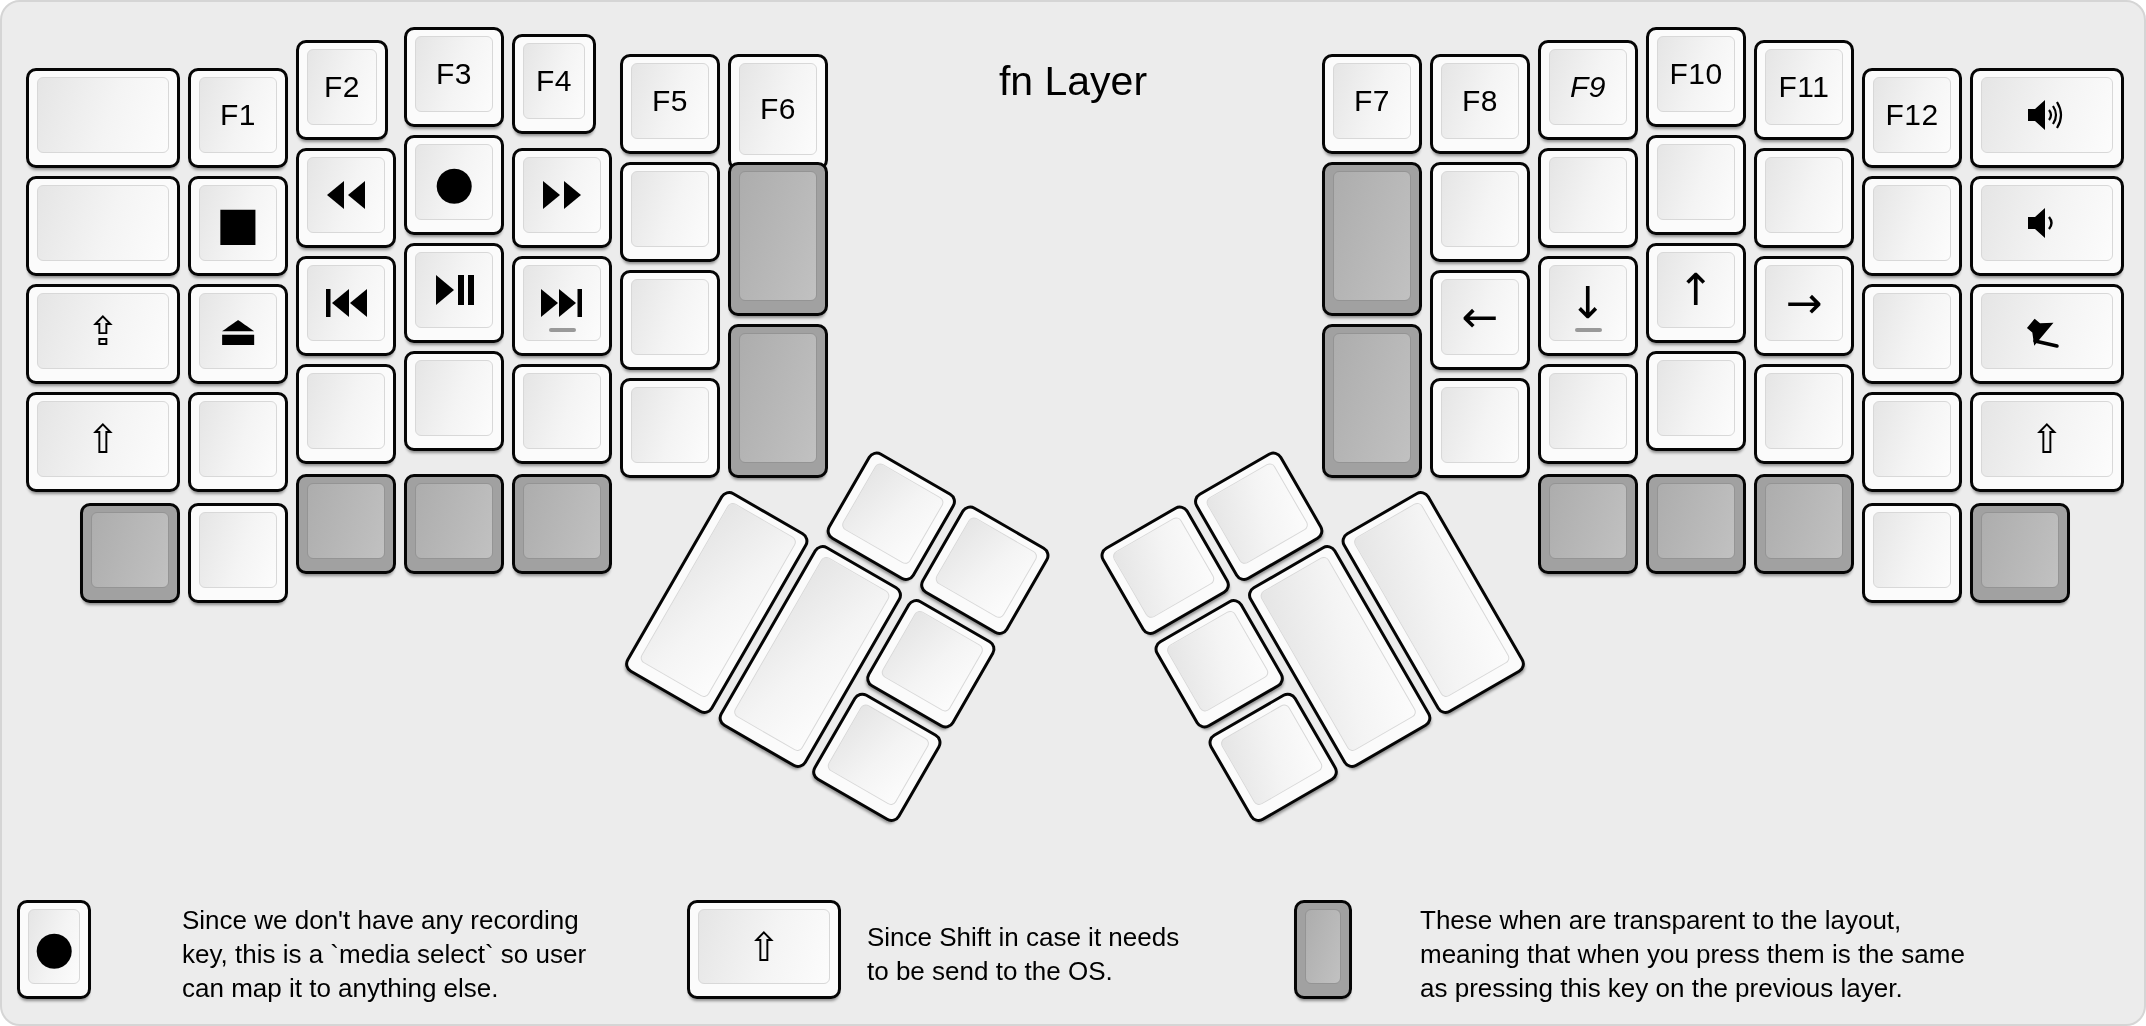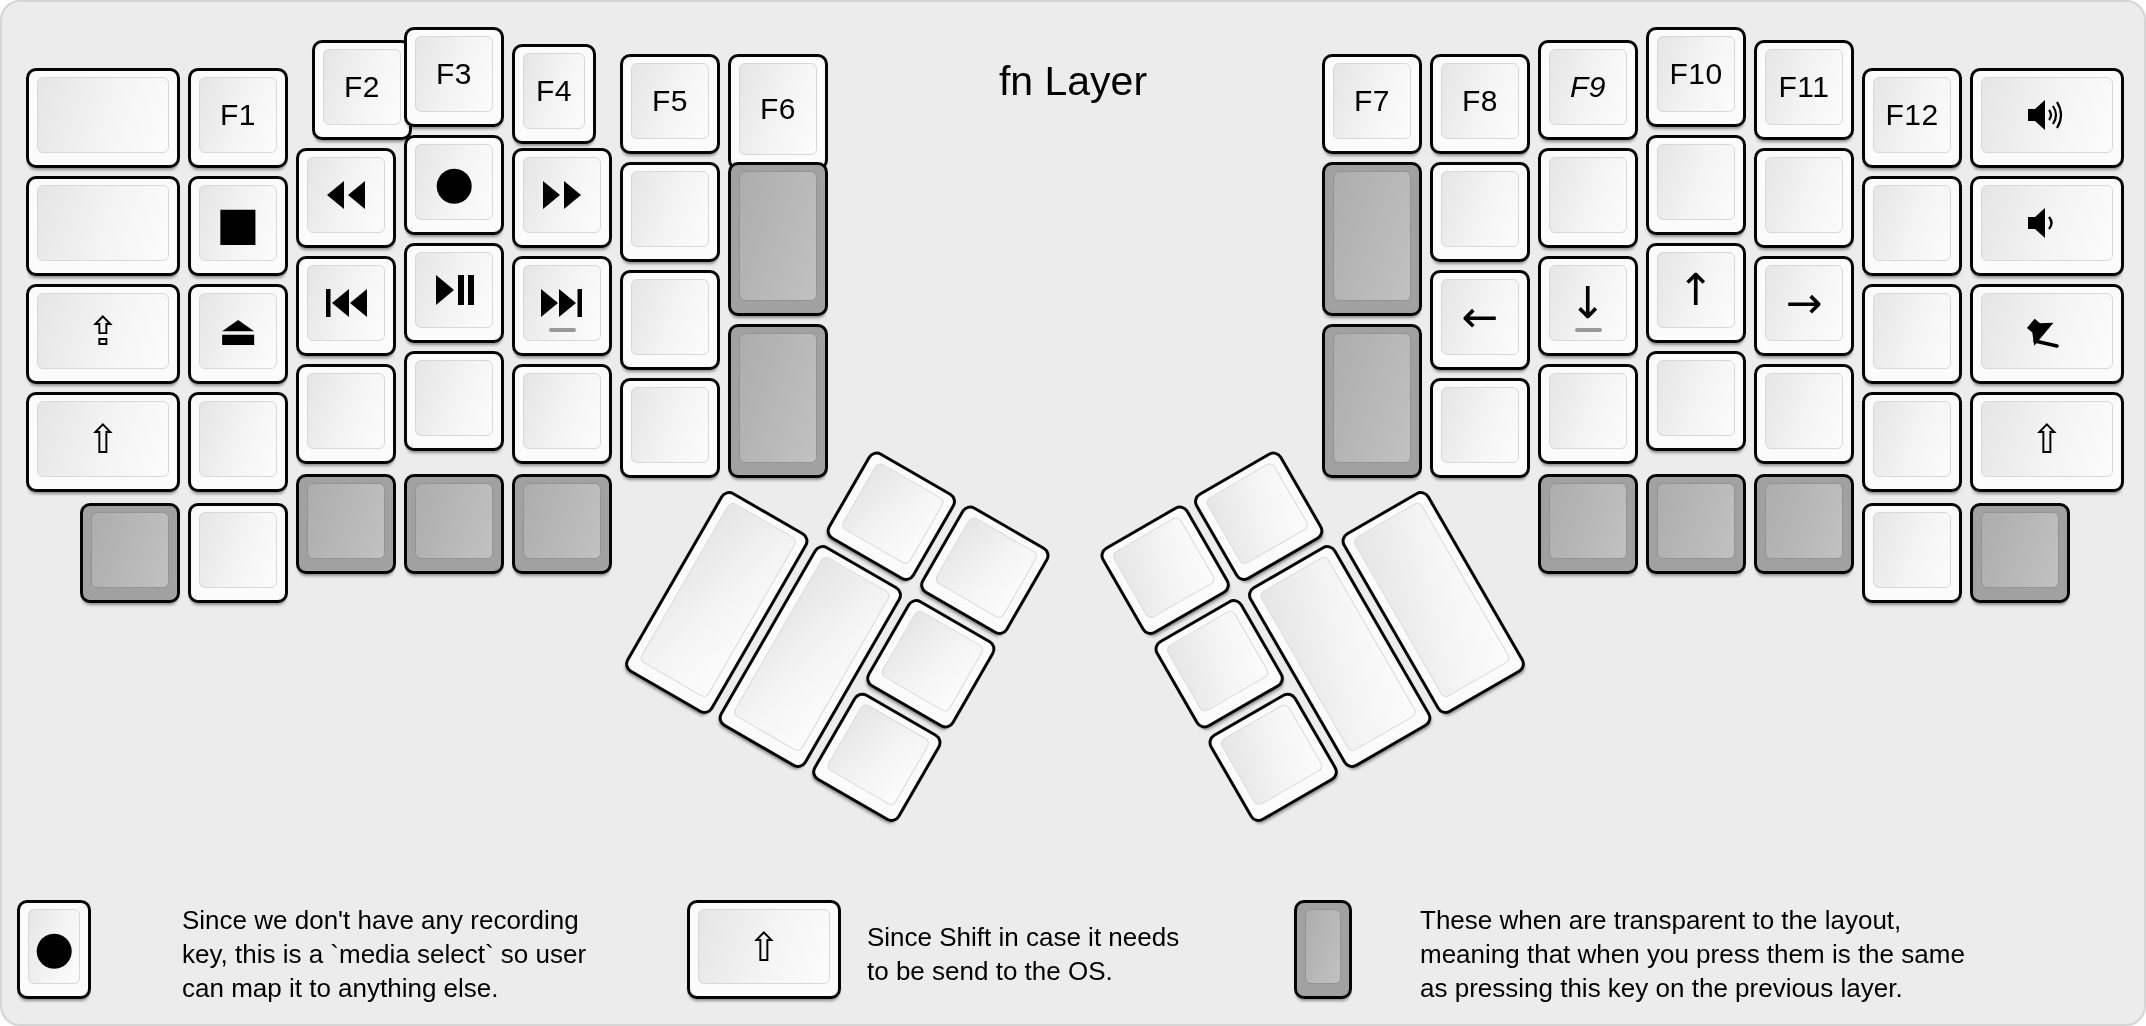--- a/index.html
+++ b/index.html
@@ -95,21 +95,21 @@
         </div>
       </div>
       <div class="key" style="width: 100px; height: 100px; left: 186px; top: 282px;">
         <div class="cap">
           <span class="glyph" style="font-size: 42px;">⏏</span>
         </div>
       </div>
       <div class="key" style="width: 100px; height: 100px; left: 186px; top: 390px;">
         <div class="cap"></div>
       </div>
-      <div class="key" style="width: 100px; height: 100px; left: 310px; top: 38px;">
+      <div class="key" style="width: 92px; height: 100px; left: 294px; top: 38px;">
         <div class="cap">
           <span class="lab">F2</span>
         </div>
       </div>
       <div class="key" style="width: 100px; height: 100px; left: 294px; top: 146px;">
         <div class="cap">
           <span>
             <svg width="44" height="36" viewBox="0 0 44 36" fill="#000">
               <polygon points="20,4 20,32 3,18"></polygon>
               <polygon points="41,4 41,32 24,18"></polygon>
@@ -148,21 +148,21 @@
               <polygon points="4,3 22,18 4,33"></polygon>
               <rect x="26" y="3" width="6" height="30"></rect>
               <rect x="36" y="3" width="6" height="30"></rect>
             </svg>
           </span>
         </div>
       </div>
       <div class="key" style="width: 100px; height: 100px; left: 402px; top: 349px;">
         <div class="cap"></div>
       </div>
-      <div class="key" style="width: 84px; height: 100px; left: 510px; top: 42px; padding-left: 24px;">
+      <div class="key" style="width: 84px; height: 100px; left: 510px; top: 32px; padding-left: 24px;">
         <div class="cap">
           <span class="lab">F4</span>
         </div>
       </div>
       <div class="key" style="width: 100px; height: 100px; left: 510px; top: 146px;">
         <div class="cap">
           <span>
             <svg width="44" height="36" viewBox="0 0 44 36" fill="#000">
               <polygon points="3,4 20,18 3,32"></polygon>
               <polygon points="24,4 41,18 24,32"></polygon>

